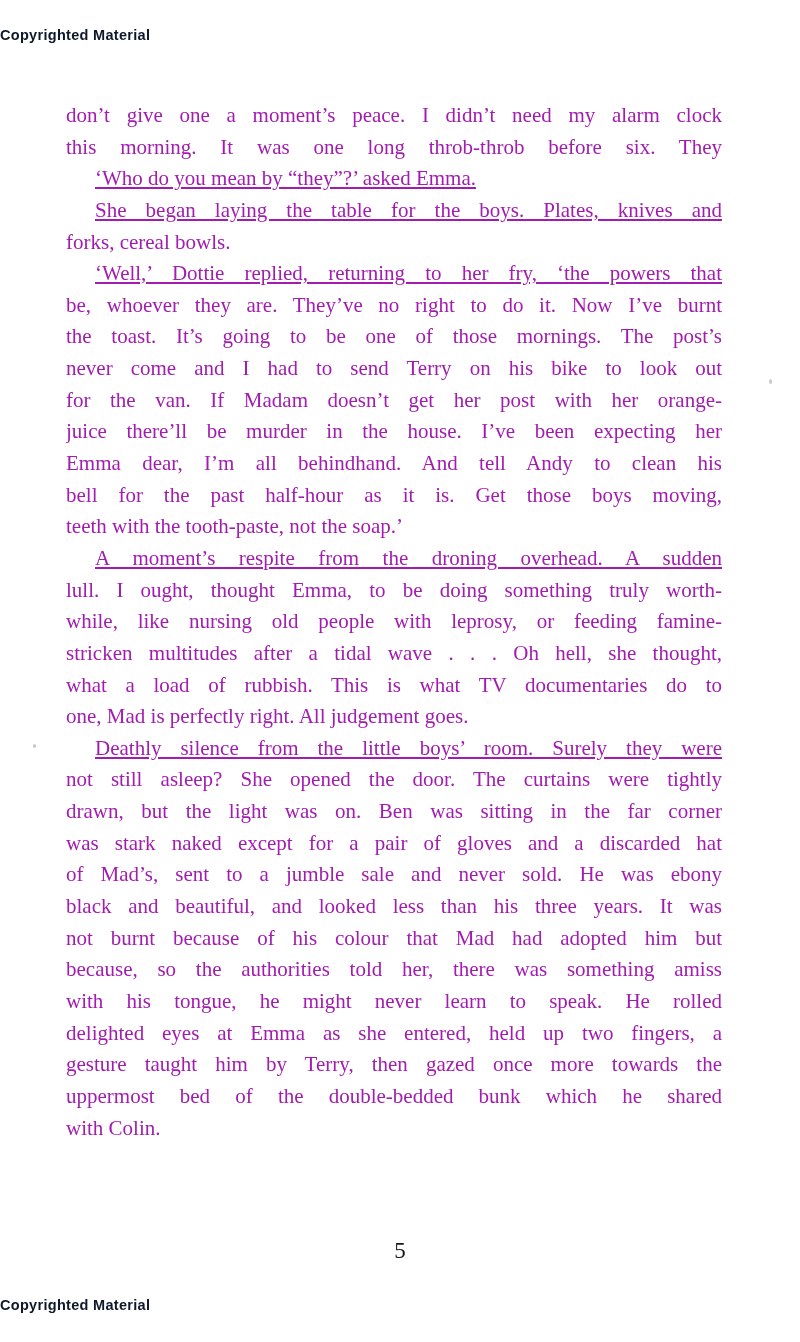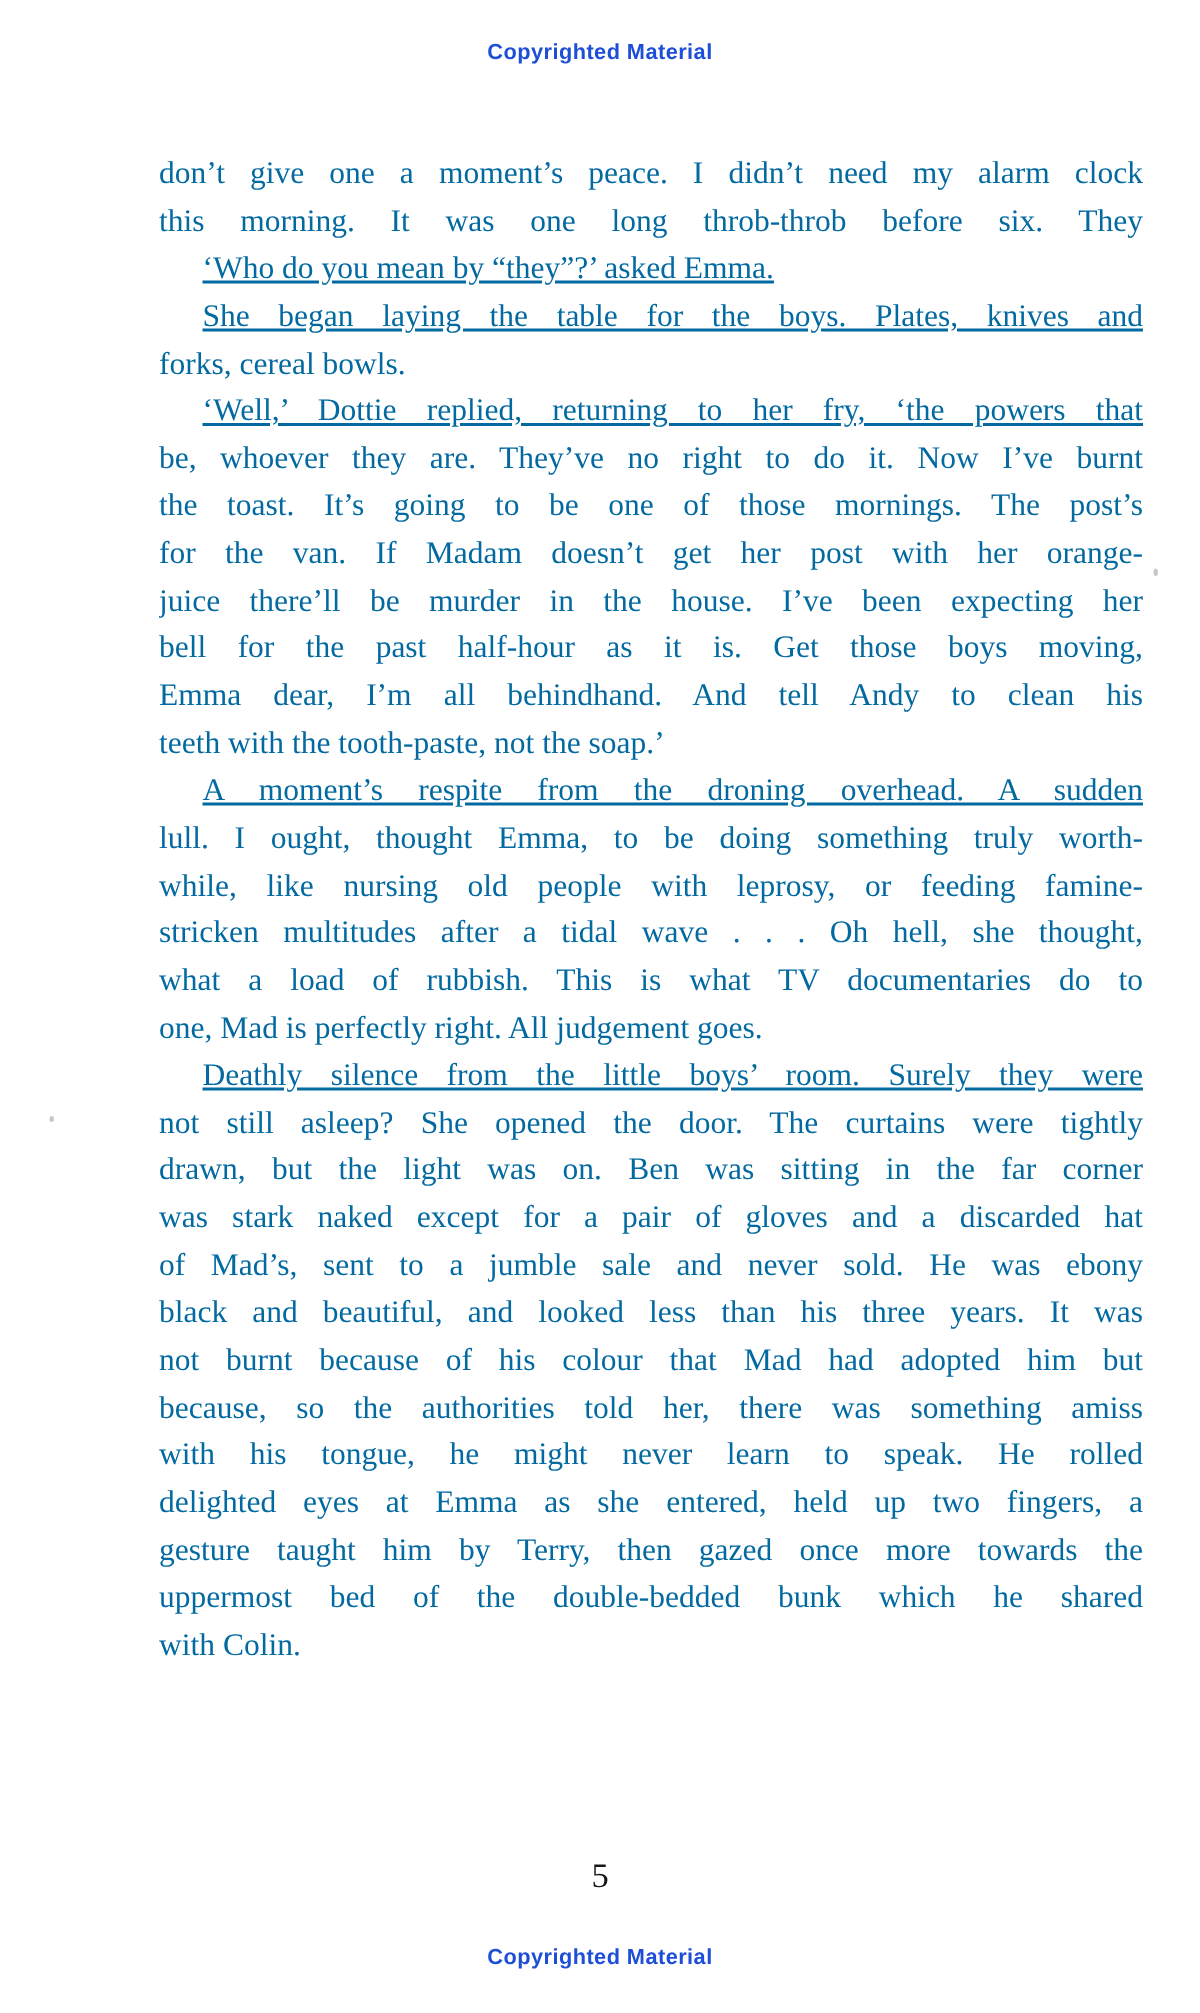--- a/index.html
+++ b/index.html
@@ -12,37 +12,36 @@
     width: 800px;
     height: 1342px;
     background: #ffffff;
     overflow: hidden;
     font-family: "Liberation Serif", "DejaVu Serif", serif;
   }
   .notice {
     position: absolute;
     left: 0;
     width: 100%;
-    text-align: center;
+    text-align: left;
     font-family: "Liberation Sans", "DejaVu Sans", sans-serif;
     font-weight: bold;
     font-size: 14.5px;
     letter-spacing: 0.3px;
-    color: #1d4ed8;
+    color: #0f172a;
   }
   .notice.top { top: 27px; }
   .notice.bottom { top: 1297px; }
   .text-block {
     position: absolute;
     left: 66px;
     top: 100px;
     width: 656px;
-    color: #0369a1;
+    color: #a21caf;
     font-size: 21px;
-    margin-left: 40px;
   }
   .line {
     height: 31.65px;
     line-height: 31.65px;
     text-align: justify;
     text-align-last: justify;
     white-space: normal;
     overflow: hidden;
   }
   .line.last {
@@ -79,24 +78,25 @@
 
   <div class="text-block">
       <div class="line">don’t give one a moment’s peace. I didn’t need my alarm clock</div>
       <div class="line">this morning. It was one long throb-throb before six. They</div>
       <div class="line indent last">‘Who do you mean by “they”?’ asked Emma.</div>
       <div class="line indent">She began laying the table for the boys. Plates, knives and</div>
       <div class="line last">forks, cereal bowls.</div>
       <div class="line indent">‘Well,’ Dottie replied, returning to her fry, ‘the powers that</div>
       <div class="line">be, whoever they are. They’ve no right to do it. Now I’ve burnt</div>
       <div class="line">the toast. It’s going to be one of those mornings. The post’s</div>
+      <div class="line">never come and I had to send Terry on his bike to look out</div>
       <div class="line">for the van. If Madam doesn’t get her post with her orange-</div>
       <div class="line">juice there’ll be murder in the house. I’ve been expecting her</div>
+      <div class="line">Emma dear, I’m all behindhand. And tell Andy to clean his</div>
       <div class="line">bell for the past half-hour as it is. Get those boys moving,</div>
-      <div class="line">Emma dear, I’m all behindhand. And tell Andy to clean his</div>
       <div class="line last">teeth with the tooth-paste, not the soap.’</div>
       <div class="line indent">A moment’s respite from the droning overhead. A sudden</div>
       <div class="line">lull. I ought, thought Emma, to be doing something truly worth-</div>
       <div class="line">while, like nursing old people with leprosy, or feeding famine-</div>
       <div class="line">stricken multitudes after a tidal wave . . . Oh hell, she thought,</div>
       <div class="line">what a load of rubbish. This is what TV documentaries do to</div>
       <div class="line last">one, Mad is perfectly right. All judgement goes.</div>
       <div class="line indent">Deathly silence from the little boys’ room. Surely they were</div>
       <div class="line">not still asleep? She opened the door. The curtains were tightly</div>
       <div class="line">drawn, but the light was on. Ben was sitting in the far corner</div>

